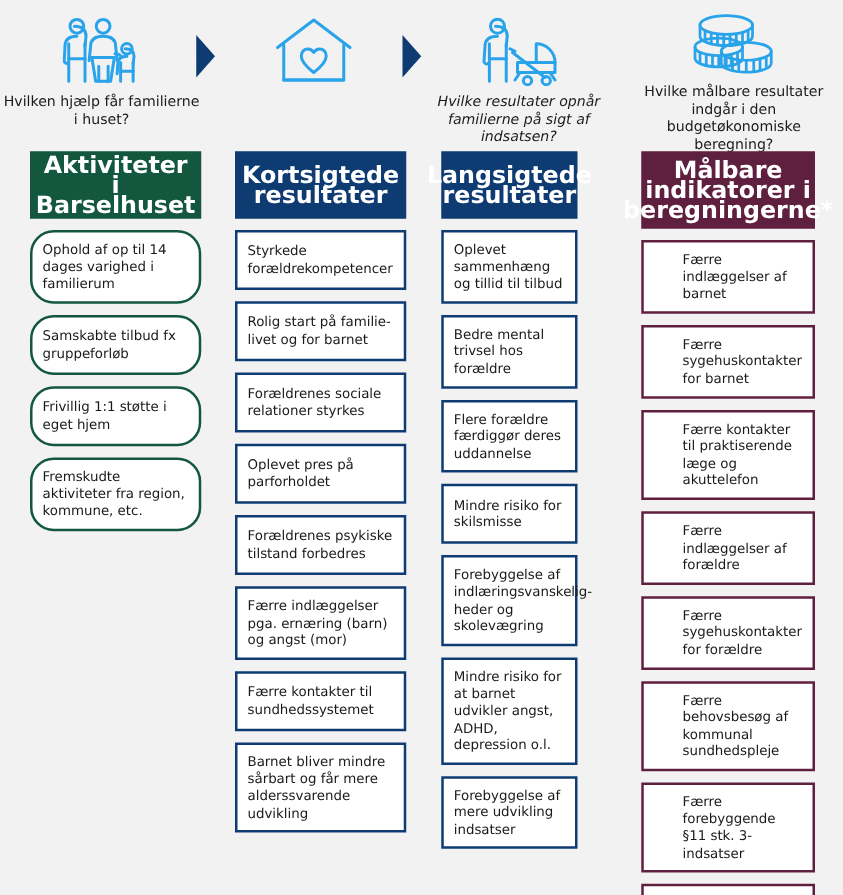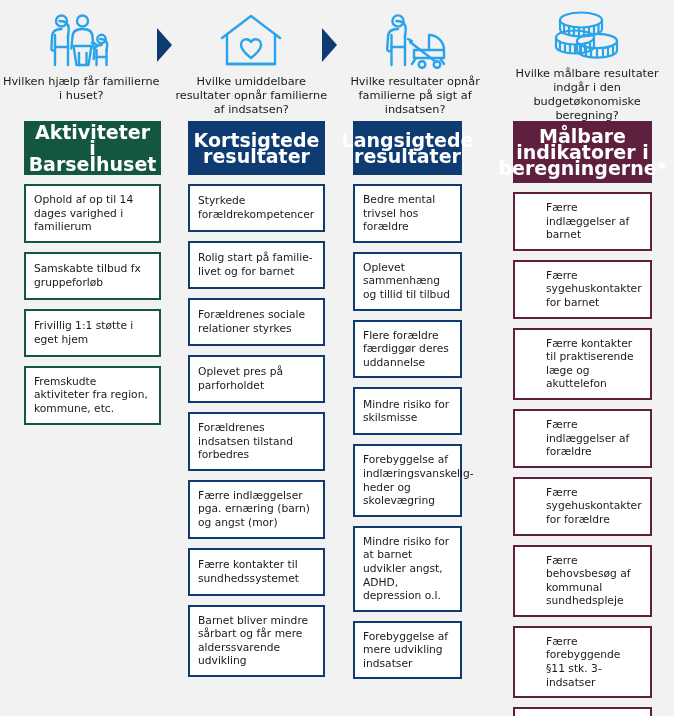--- a/index.html
+++ b/index.html
@@ -32,21 +32,21 @@
     gap: 10px;
   }
   .head-cell {
     position: relative;
     display: flex;
     flex-direction: column;
     align-items: center;
   }
   .head-cell.c0 { width: 170px; }
   .head-cell.c1 { width: 165px; }
-  .head-cell.c2 { width: 157px; }
+  .head-cell.c2 { width: 157px; font-style: italic; }
   .head-cell.c3 { width: 182px; }
 
   .icon-wrap {
     height: 62px;
     display: flex;
     align-items: center;
     justify-content: center;
     margin-top: 10px;
   }
   .icon-wrap svg { display: block; }
@@ -114,21 +114,21 @@
     border: 2px solid #0d3b72;
     font-size: 10.7px;
     line-height: 13.6px;
     color: #1a1a1a;
     padding: 7px 8px;
     margin-bottom: 9px;
     display: flex;
     align-items: center;
     min-height: 48px;
   }
-  .col.k0 .node { border-color: #13573f; }
+  .col.k0 .node { border-color: #13573f; border-radius: 19px; }
   .col.k3 .node { border-color: #5f1f3f; padding-left: 31px; }
 </style>
 </head>
 <body>
 
 <div id="board">
 
   <div class="header-row">
 
     <div class="head-cell c0">
@@ -156,21 +156,20 @@
 
     <div class="head-cell c1">
       <div class="icon-wrap">
         <svg width="66" height="54" viewBox="0 0 66 54" fill="none" stroke="#29a3ea" stroke-width="2.4" stroke-linecap="round" stroke-linejoin="round">
           <path d="M4 24L33 2l29 22"></path>
           <path d="M9 22v28h48V22"></path>
           <path d="M9 50h48"></path>
           <path d="M33 44c-6-4.6-10-8.6-10-13.2 0-3.4 2.4-5.6 5.2-5.6 2 0 3.8 1.1 4.8 2.8 1-1.7 2.8-2.8 4.8-2.8 2.8 0 5.2 2.2 5.2 5.6 0 4.6-4 8.6-10 13.2z"></path>
         </svg>
       </div>
-      <div class="question">Hvilke umiddelbare resultater opnår familierne af indsatsen?</div>
     </div>
 
     <div class="head-cell c2">
       <div class="icon-wrap">
         <svg width="70" height="56" viewBox="0 0 70 56" fill="none" stroke="#29a3ea" stroke-width="2.4" stroke-linecap="round" stroke-linejoin="round">
           <circle cx="18" cy="8" r="5.6"></circle>
           <path d="M18 16c-6.4 0-10 2.6-10 8l-0.8 12a2 2 0 0 0 3.4 1.6"></path>
           <path d="M11.5 22v30M25 22v30"></path>
           <path d="M11.5 34h13.5"></path>
           <path d="M25 24l0.8-8c0-5.4-3.4-8-9.4-8"></path>
@@ -216,31 +215,31 @@
       <div class="node">Frivillig 1:1 støtte i eget hjem</div>
       <div class="node">Fremskudte aktiviteter fra region, kommune, etc.</div>
     </div>
 
     <div class="col k1">
       <div class="col-head">Kortsigtede resultater</div>
       <div class="node">Styrkede forældrekompetencer</div>
       <div class="node">Rolig start på familie-livet og for barnet</div>
       <div class="node">Forældrenes sociale relationer styrkes</div>
       <div class="node">Oplevet pres på parforholdet</div>
-      <div class="node">Forældrenes indsatsen tilstand forbedres</div>
+      <div class="node">Forældrenes psykiske tilstand forbedres</div>
       <div class="node">Færre indlæggelser pga. ernæring (barn) og angst (mor)</div>
       <div class="node">Færre kontakter til sundhedssystemet</div>
       <div class="node">Barnet bliver mindre sårbart og får mere alderssvarende udvikling</div>
 
     </div>
 
     <div class="col k2">
       <div class="col-head">Langsigtede resultater</div>
+      <div class="node">Oplevet sammenhæng og tillid til tilbud</div>
       <div class="node">Bedre mental trivsel hos forældre</div>
-      <div class="node">Oplevet sammenhæng og tillid til tilbud</div>
       <div class="node">Flere forældre færdiggør deres uddannelse</div>
       <div class="node">Mindre risiko for skilsmisse</div>
       <div class="node">Forebyggelse af indlæringsvanskelig-heder og skolevægring</div>
       <div class="node">Mindre risiko for at barnet udvikler angst, ADHD, depression o.l.</div>
       <div class="node">Forebyggelse af mere udvikling indsatser</div>
     </div>
 
     <div class="col k3">
       <div class="col-head">Målbare indikatorer i beregningerne*</div>
       <div class="node">Færre indlæggelser af barnet</div>

